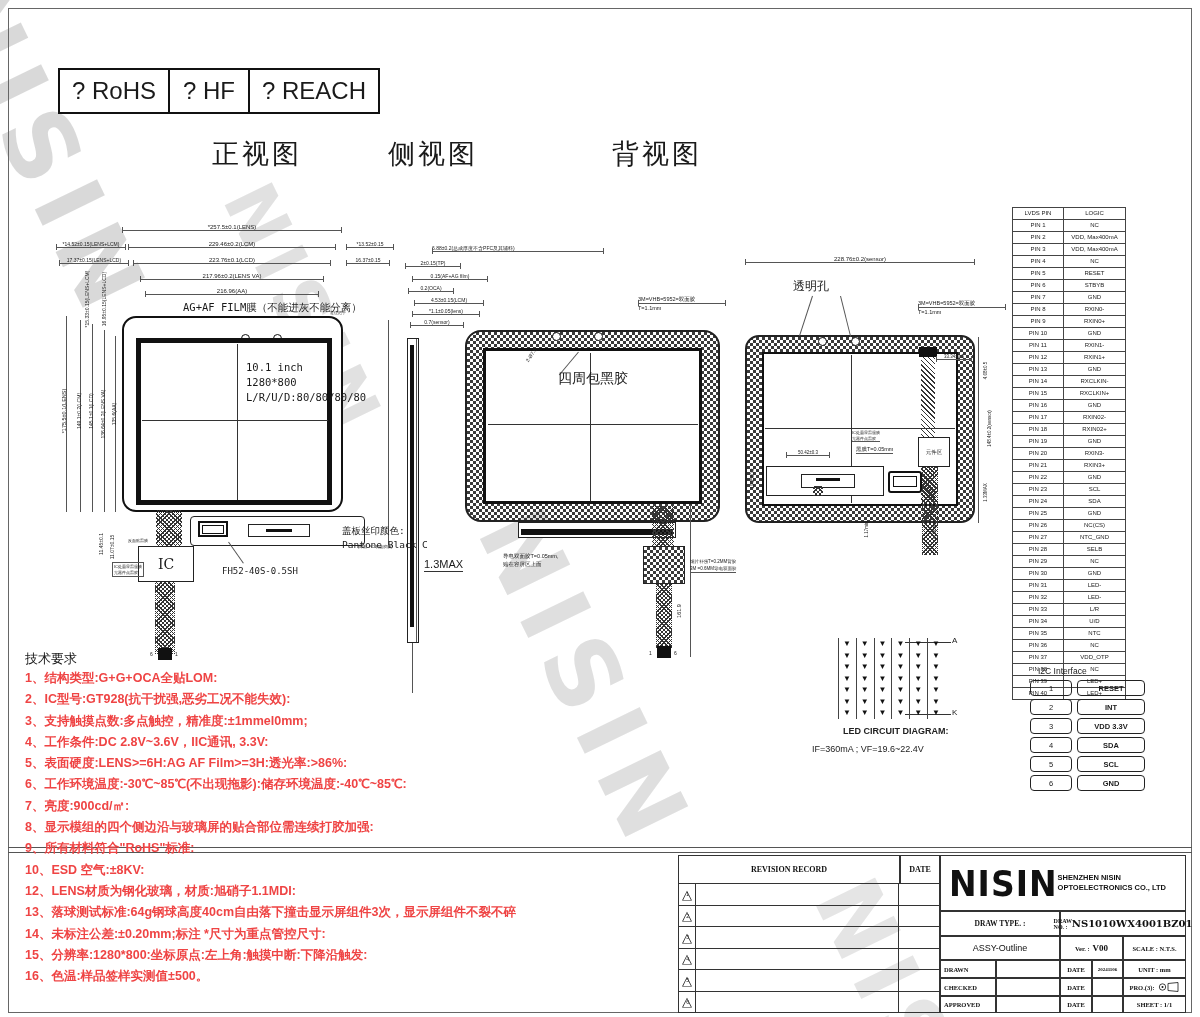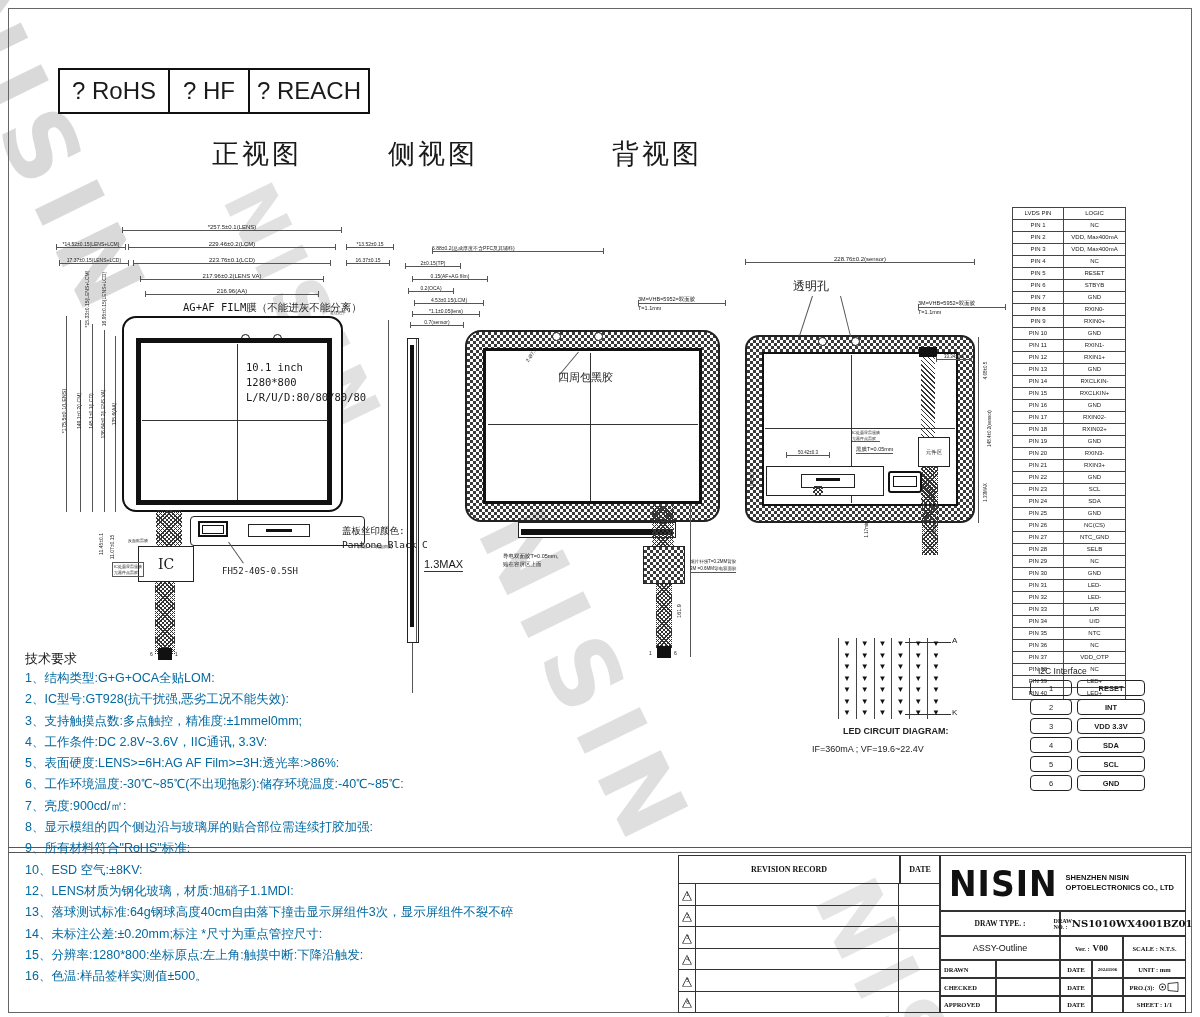--- a/index.html
+++ b/index.html
@@ -28,21 +28,21 @@
         align-items:center;justify-content:center;font-family:"Liberation Serif",serif;
         font-weight:bold;color:#111;z-index:4;background:transparent;}
   .lvds-row{display:flex;height:11px;border-bottom:1px solid #444;}
   .lvds-row:last-child{border-bottom:none;}
   .lvds-c1{width:50px;border-right:1px solid #444;text-align:center;line-height:10px;}
   .lvds-c2{flex:1;text-align:center;line-height:10px;}
   .i2c-row{display:flex;margin-bottom:3px;height:16px;}
   .i2c-num{width:40px;border:1px solid #222;border-radius:4px;text-align:center;line-height:15px;}
   .i2c-sig{width:66px;margin-left:5px;border:1px solid #222;border-radius:4px;text-align:center;
            line-height:15px;font-weight:bold;}
-  .note-item{font-size:12.5px;line-height:21.3px;white-space:nowrap;color:#0369a1;}
+  .note-item{font-size:12.5px;line-height:21.3px;white-space:nowrap;color:#ef4444;font-weight:bold;}
   .rev-row{display:flex;border-bottom:1px solid #333;box-sizing:border-box;flex:1;}
   .rev-tri{width:16px;border-right:1px solid #333;position:relative;display:flex;align-items:center;justify-content:center;}
   .rev-sp{flex:1;}
   .rev-date{width:40px;border-left:1px solid #333;}
   .tri{position:relative;font-size:13px;line-height:13px;color:#111;}
   .tri span{position:absolute;left:4.2px;top:4.5px;font-size:5px;line-height:5px;}
   .led-grid{display:grid;grid-template-columns:repeat(6,1fr);z-index:3;
     background-image:repeating-linear-gradient(90deg,#444 0 1px,transparent 1px 17.8px);}
   .led{font-size:8px;line-height:11.5px;text-align:center;color:#111;}
 </style>
@@ -56,21 +56,21 @@
   <div class="line" style="left:8px;top:852px;width:1184px;height:1px;"></div>
 
   <div class="wm" style="left:14px;top:-34px;font-size:95px;letter-spacing:12px;transform:rotate(64deg);">NISIN</div>
   <div class="wm" style="left:282px;top:170px;font-size:72px;letter-spacing:9px;transform:rotate(64deg);opacity:.8;">NISIN</div>
   <div class="wm" style="left:556px;top:492px;font-size:96px;letter-spacing:12px;transform:rotate(64deg);opacity:.85;">NISIN</div>
   <div class="wm" style="left:888px;top:862px;font-size:90px;letter-spacing:11px;transform:rotate(64deg);opacity:.7;">NISIN</div>
 
   <div class="abs" style="left:10px;top:68px;height:46px;display:flex;z-index:3;padding-left:48px;">
     <div class="abs" style="position:static;width:112px;border:2px solid #111;display:flex;align-items:center;justify-content:center;font-size:24px;">? RoHS</div>
     <div class="abs" style="position:static;width:80px;border:2px solid #111;border-left:none;display:flex;align-items:center;justify-content:center;font-size:24px;">? HF</div>
-    <div class="abs" style="position:static;width:120px;border:2px solid #111;border-left:none;display:flex;align-items:center;justify-content:center;font-size:24px;">? REACH</div>
+    <div class="abs" style="position:static;width:130px;border:2px solid #111;border-left:none;display:flex;align-items:center;justify-content:center;font-size:24px;">? REACH</div>
   </div>
 
   <div class="lbl" style="left:212px;top:136px;font-size:27px;letter-spacing:3px;">正视图</div>
   <div class="lbl" style="left:388px;top:136px;font-size:27px;letter-spacing:3px;">侧视图</div>
   <div class="lbl" style="left:612px;top:136px;font-size:27px;letter-spacing:3px;">背视图</div>
 
   <div class="dim" style="left:122px;top:224px;width:220px;">*257.5±0.1(LENS)</div>
   <div class="dim" style="left:128px;top:241px;width:208px;">229.46±0.2(LCM)</div>
   <div class="dim" style="left:133px;top:257px;width:198px;">223.76±0.1(LCD)</div>
   <div class="dim" style="left:140px;top:273px;width:184px;">217.96±0.2(LENS VA)</div>
@@ -154,21 +154,21 @@
   <div class="dim" style="left:638px;top:296px;width:88px;font-size:5.5px;text-align:left;">3M=VHB=5952=双面胶</div>
   <div class="lbl" style="left:638px;top:305px;font-size:5.5px;">T=1.1mm</div>
   <div class="abs checker" style="left:465px;top:330px;width:255px;height:192px;border:2px solid #222;border-radius:16px;z-index:2;"></div>
   <div class="abs" style="left:483px;top:348px;width:219px;height:156px;background:#fff;border:3px solid #111;z-index:2;"></div>
   <div class="abs" style="left:552px;top:332px;width:9px;height:9px;border:1px solid #111;border-radius:50%;background:#fff;z-index:3;"></div>
   <div class="abs" style="left:594px;top:332px;width:9px;height:9px;border:1px solid #111;border-radius:50%;background:#fff;z-index:3;"></div>
   <div class="rot" style="left:516px;top:352px;width:30px;transform:rotate(-55deg);">2-Ø7.6</div>
   <div class="line" style="left:590px;top:353px;width:1px;height:148px;background:#333;z-index:3;"></div>
   <div class="line" style="left:488px;top:424px;width:210px;height:1px;background:#333;z-index:3;"></div>
   <div class="line" style="left:578px;top:352px;width:1px;height:30px;transform:rotate(40deg);transform-origin:top;z-index:3;"></div>
-  <div class="lbl" style="left:558px;top:370px;font-size:11px;font-family:Liberation Sans, sans-serif;z-index:3;">四周包黑胶</div>
+  <div class="lbl" style="left:558px;top:370px;font-size:14px;font-family:Liberation Sans, sans-serif;z-index:3;">四周包黑胶</div>
   <div class="abs" style="left:518px;top:522px;width:158px;height:16px;border:1px solid #222;background:#fff;z-index:2;">
       <div style="position:absolute;left:2px;bottom:2px;width:152px;height:6px;background:#111;"></div>
     </div>
   <div class="lbl" style="left:503px;top:552px;font-size:5.5px;line-height:8px;">
     <div>导电双面胶T=0.05mm,</div>
     <div>贴在容屏区上面</div>
   </div>
   <div class="abs xhatch" style="left:652px;top:506px;width:22px;height:40px;z-index:2;"></div>
   <div class="abs checker" style="left:643px;top:546px;width:42px;height:38px;border:1px solid #222;z-index:2;"></div>
   <div class="abs xhatch" style="left:656px;top:584px;width:16px;height:64px;z-index:2;"></div>
@@ -532,21 +532,21 @@
         <div class="rev-tri">
           <div class="tri">△<span>6</span></div>
         </div>
         <div class="rev-sp"></div>
         <div class="rev-date"></div>
       </div>
     </div>
 
   <div class="cell" style="left:940px;top:855px;width:246px;height:56px;justify-content:flex-start;">
     <div style="font-family:'DejaVu Sans',sans-serif;font-weight:800;font-size:33px;letter-spacing:1px;transform:scaleY(1.08);margin-left:8px;">NISIN</div>
-    <div style="font-size:7.5px;line-height:10px;margin-left:8px;font-family:'Liberation Sans',sans-serif;">
+    <div style="font-size:7.5px;line-height:10px;font-family:'Liberation Sans',sans-serif;">
       <div>SHENZHEN NISIN</div>
       <div>OPTOELECTRONICS CO., LTD</div>
     </div>
   </div>
   <div class="cell" style="left:940px;top:911px;width:120px;height:25px;font-size:7.5px;">DRAW TYPE. :</div>
   <div class="cell" style="left:1060px;top:911px;width:126px;height:25px;">
     <span style="font-size:6px;">DRAW NO. :</span>
     <span style="font-size:10px;font-family:'DejaVu Serif',serif;">NS1010WX4001BZ01</span>
   </div>
   <div class="cell" style="left:940px;top:936px;width:120px;height:24px;font-size:9px;font-family:'Liberation Sans',sans-serif;font-weight:normal;">ASSY-Outline</div>

